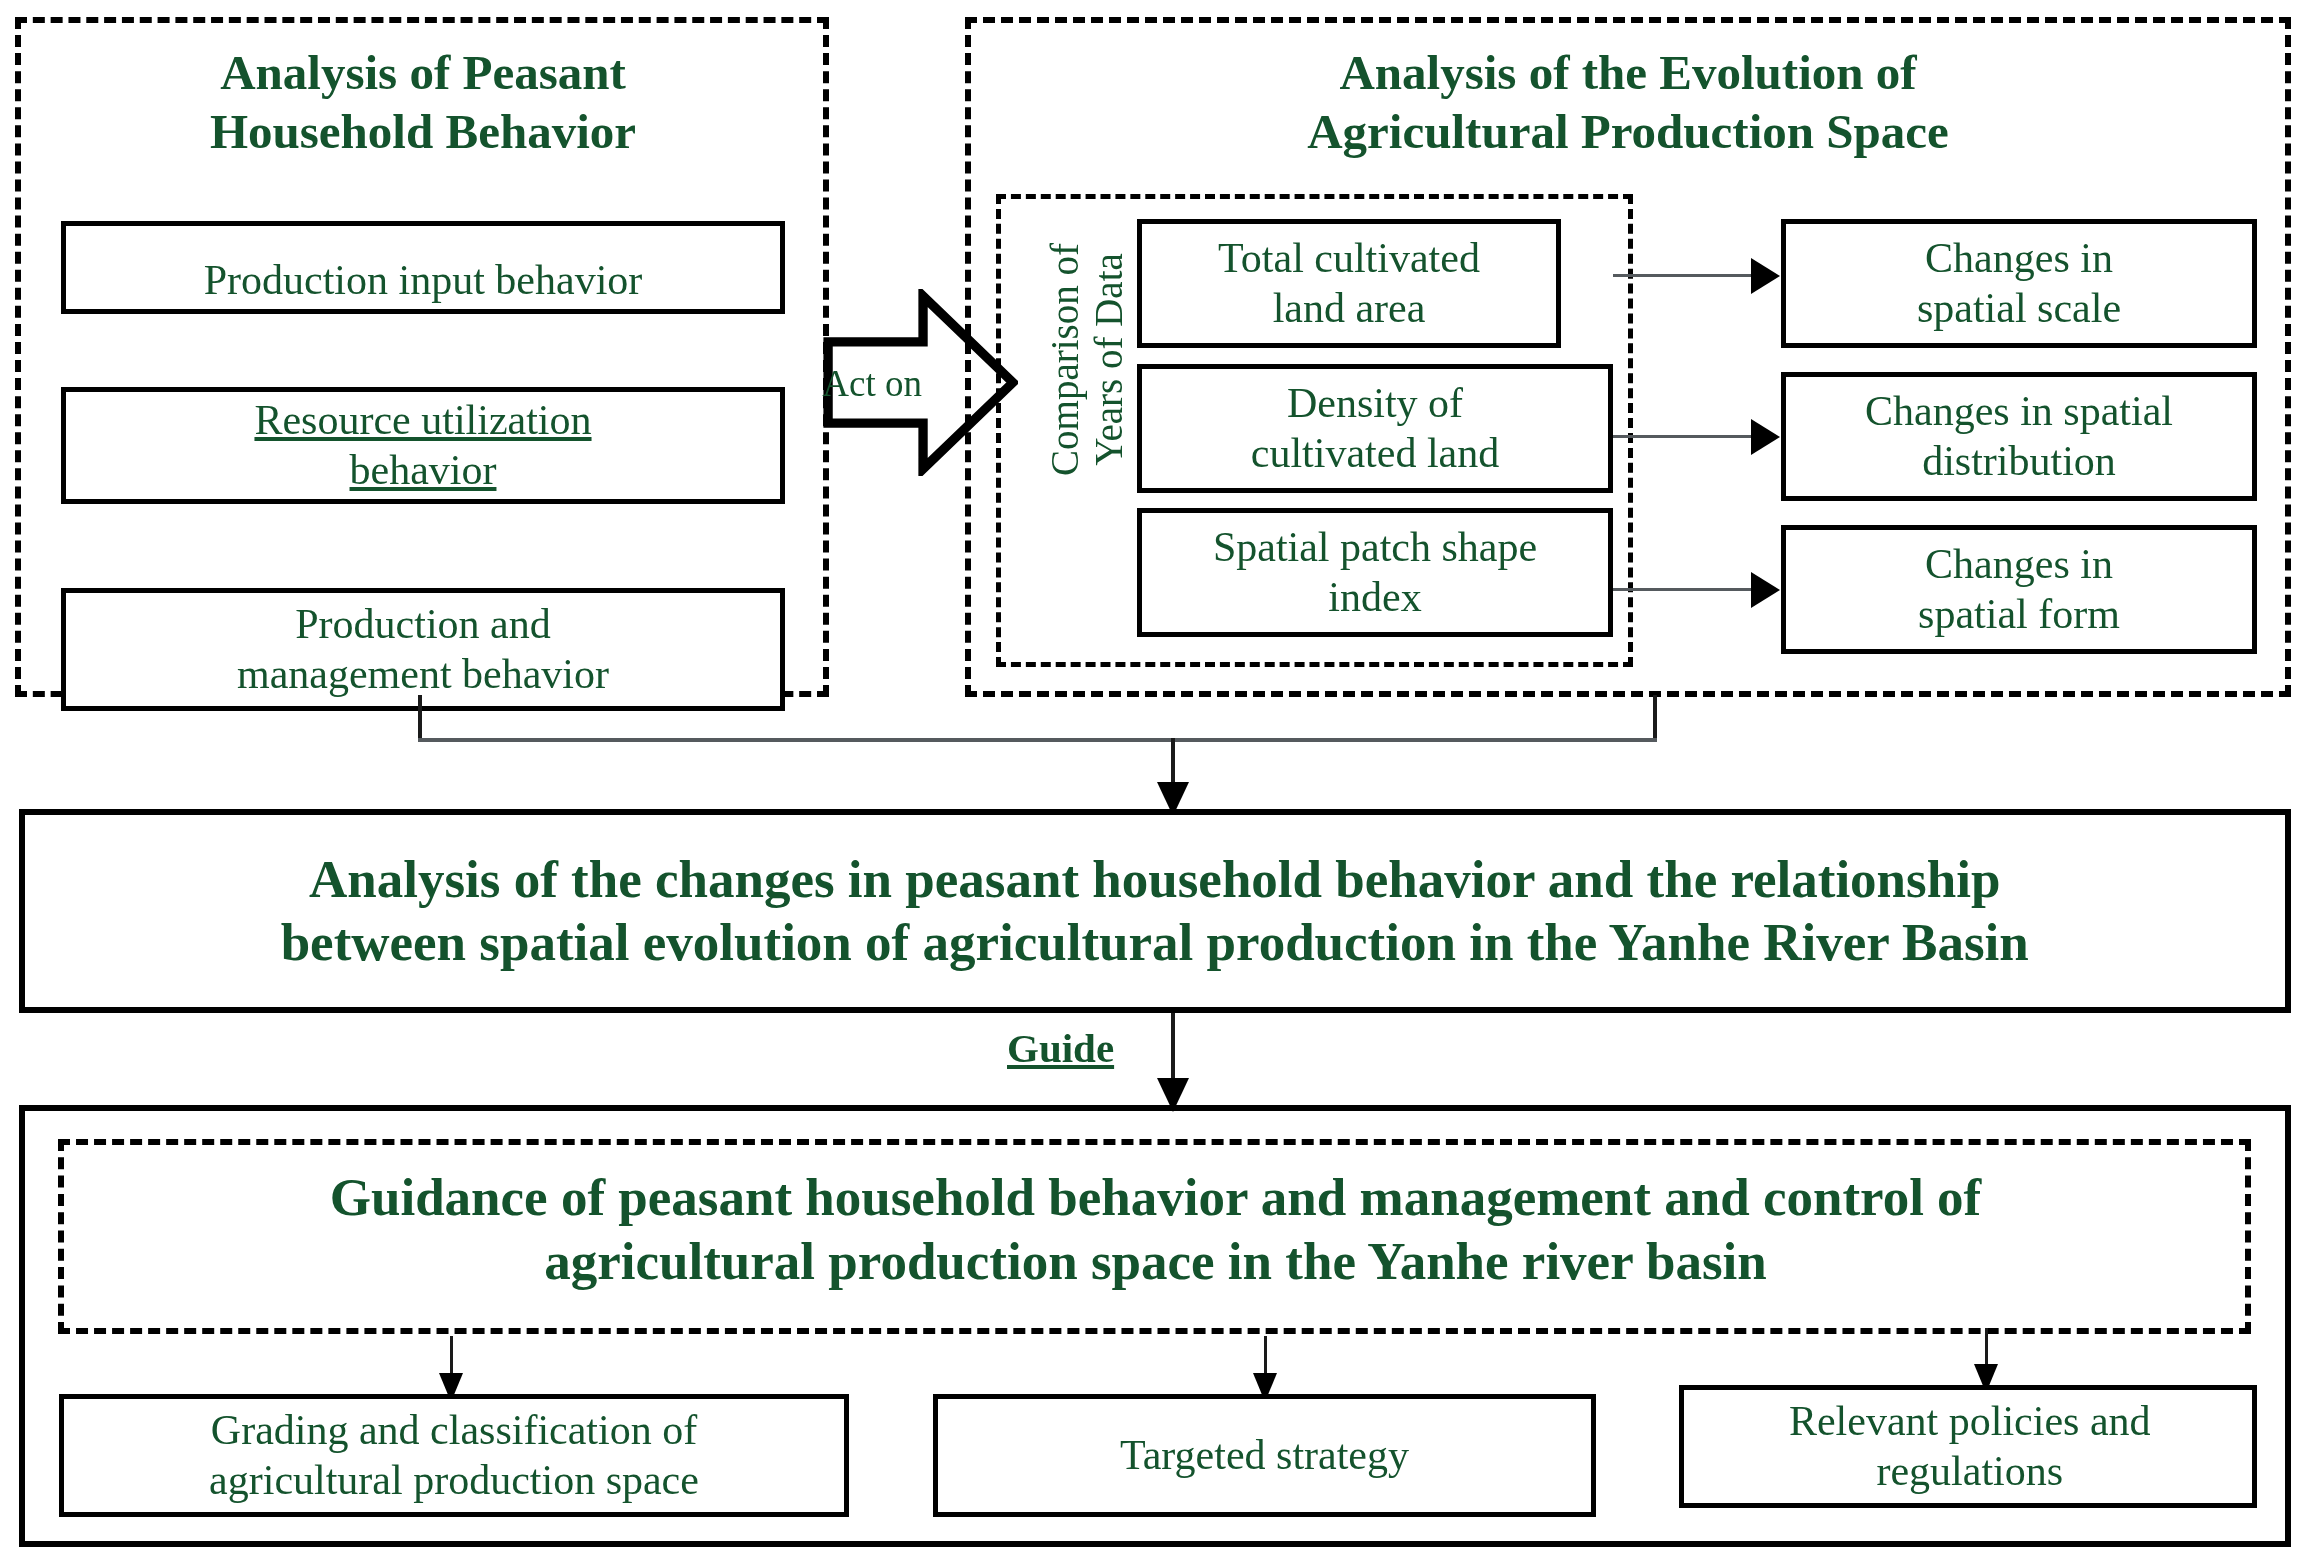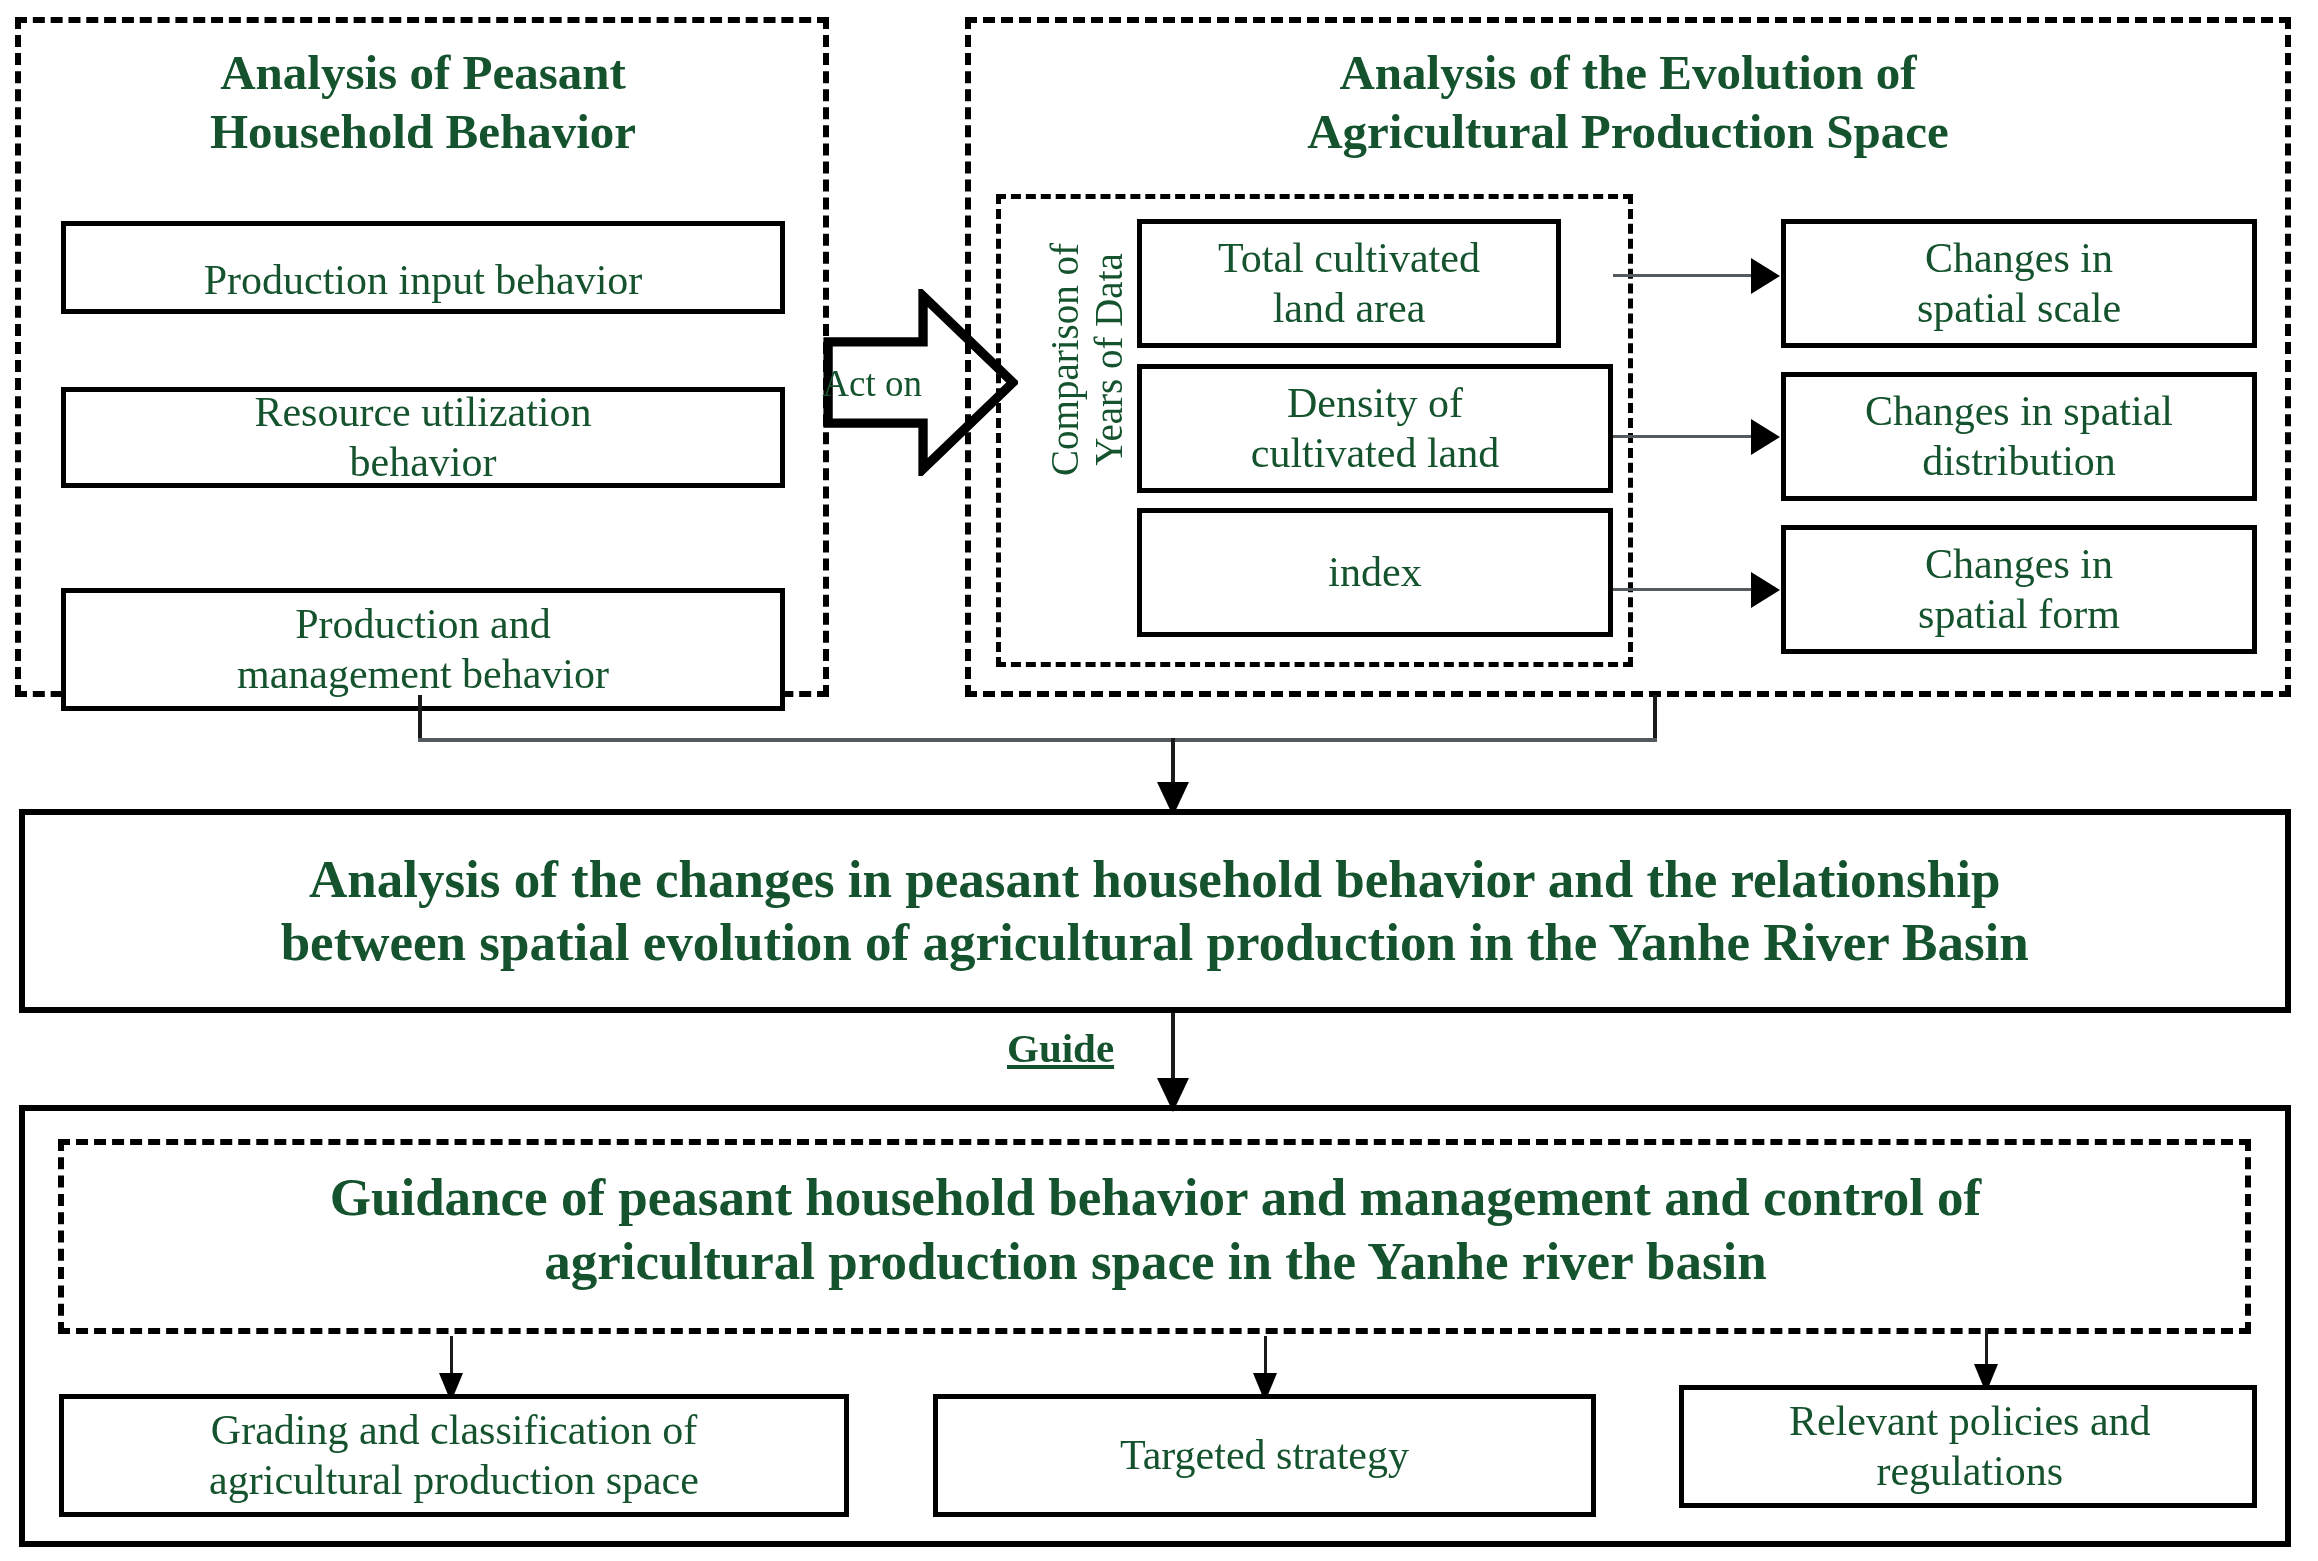--- a/index.html
+++ b/index.html
@@ -132,21 +132,21 @@
 
   <div class="panel-title t-title" style="left:34px; top:44px; width:778px;">
     <div>Analysis of Peasant</div>
     <div>Household Behavior</div>
   </div>
 
   <div class="node t-node" style="left:61px; top:221px; width:724px; height:93px;align-items:flex-end;">
     <span class="txt">Production input behavior</span>
   </div>
 
-  <div class="node t-node" style="left:61px; top:387px; width:724px; height:101px;">
+  <div class="node t-node" style="left:61px; top:387px; width:724px; height:117px;text-decoration:underline;">
     <span class="txt">
       <span style="display:block">Resource utilization</span>
       <span style="display:block">behavior</span>
     </span>
   </div>
 
   <div class="node t-node" style="left:61px; top:540px; width:724px; height:123px;margin-top:48px;">
     <span class="txt">
       <span style="display:block">Production and</span>
       <span style="display:block">management behavior</span>
@@ -183,20 +183,21 @@
 
   <div class="node t-node" style="left:1137px; top:364px; width:476px; height:129px;">
     <span class="txt">
       <span style="display:block">Density of</span>
       <span style="display:block">cultivated land</span>
     </span>
   </div>
 
   <div class="node t-node" style="left:1137px; top:508px; width:476px; height:129px;">
     <span class="txt">
+      <span style="display:block">Spatial patch shape</span>
       <span style="display:block">index</span>
     </span>
   </div>
 
   <div class="node t-node" style="left:1781px; top:219px; width:476px; height:129px;">
     <span class="txt">
       <span style="display:block">Changes in</span>
       <span style="display:block">spatial scale</span>
     </span>
   </div>

